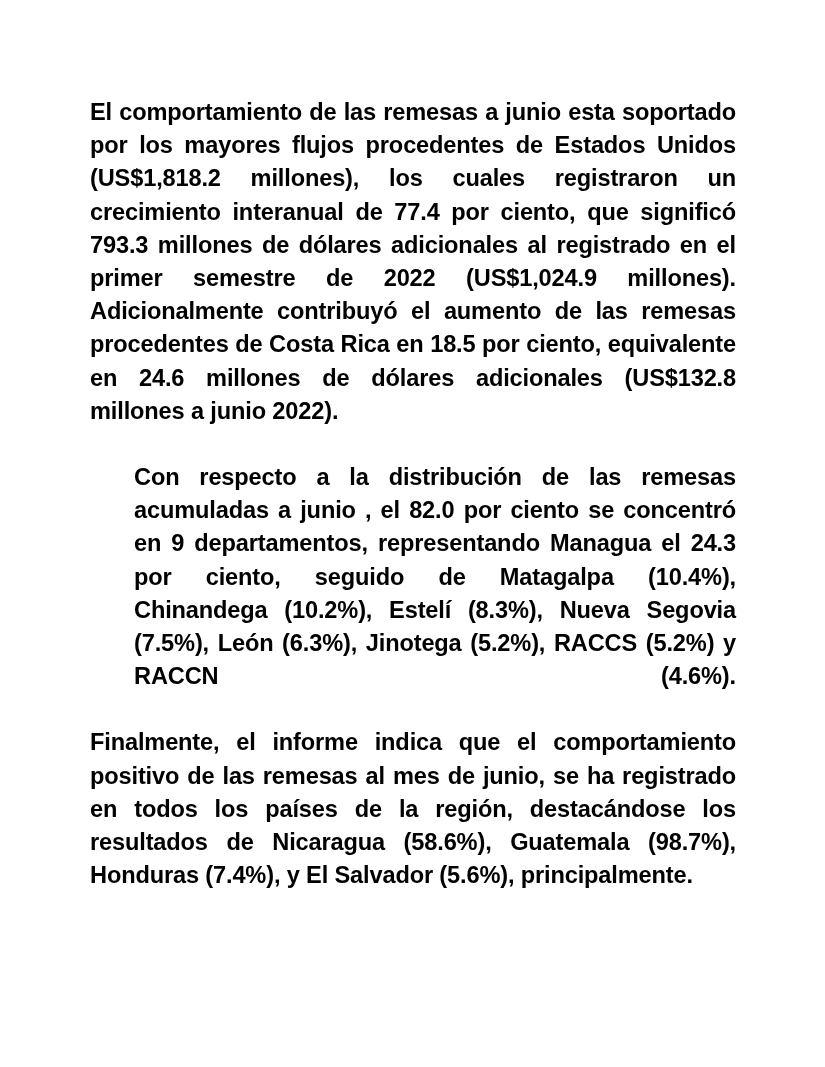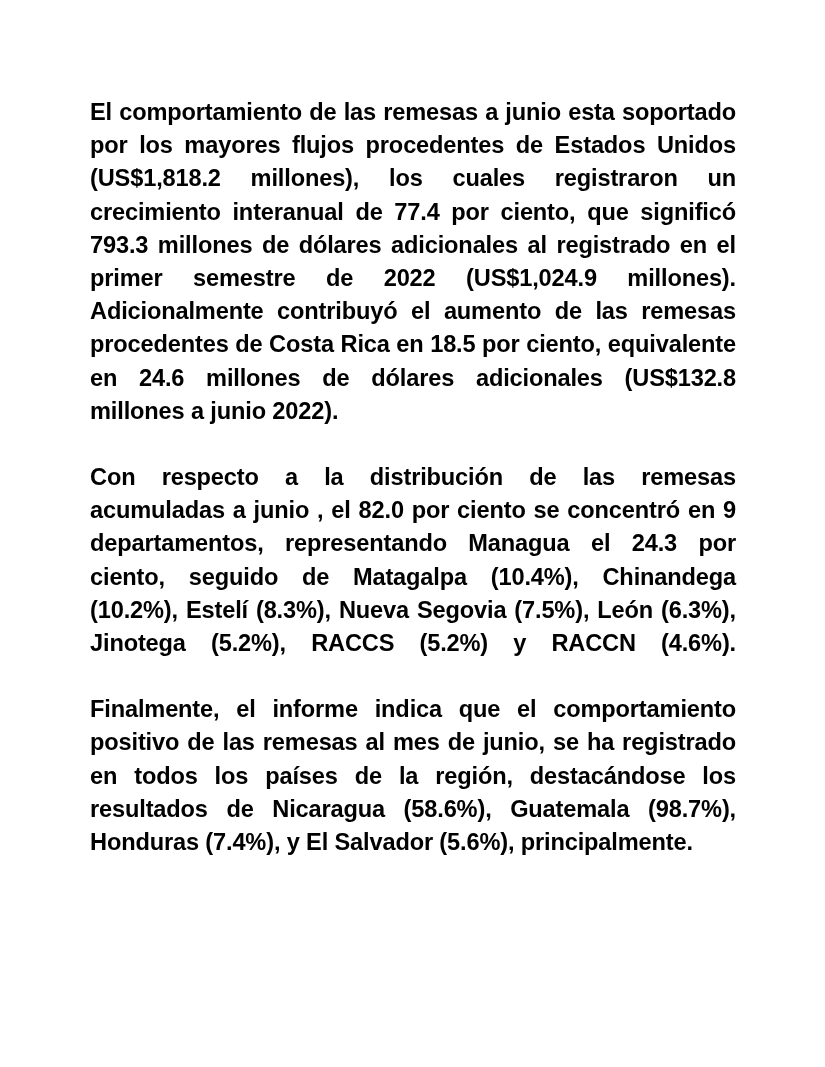--- a/index.html
+++ b/index.html
@@ -36,20 +36,21 @@
     text-align: justify;
     text-justify: inter-word;
     letter-spacing: -0.15px;
     word-spacing: 0px;
     -webkit-font-smoothing: antialiased;
   }
 
   
   .para.justify-last {
     text-align-last: justify;
+    margin-left: 44px;
   }
 
   .para:last-child {
     margin-bottom: 0;
   }
 
   .signoff {
     margin: 0;
     padding: 0;
     font-family: "Liberation Sans", "DejaVu Sans", sans-serif;

